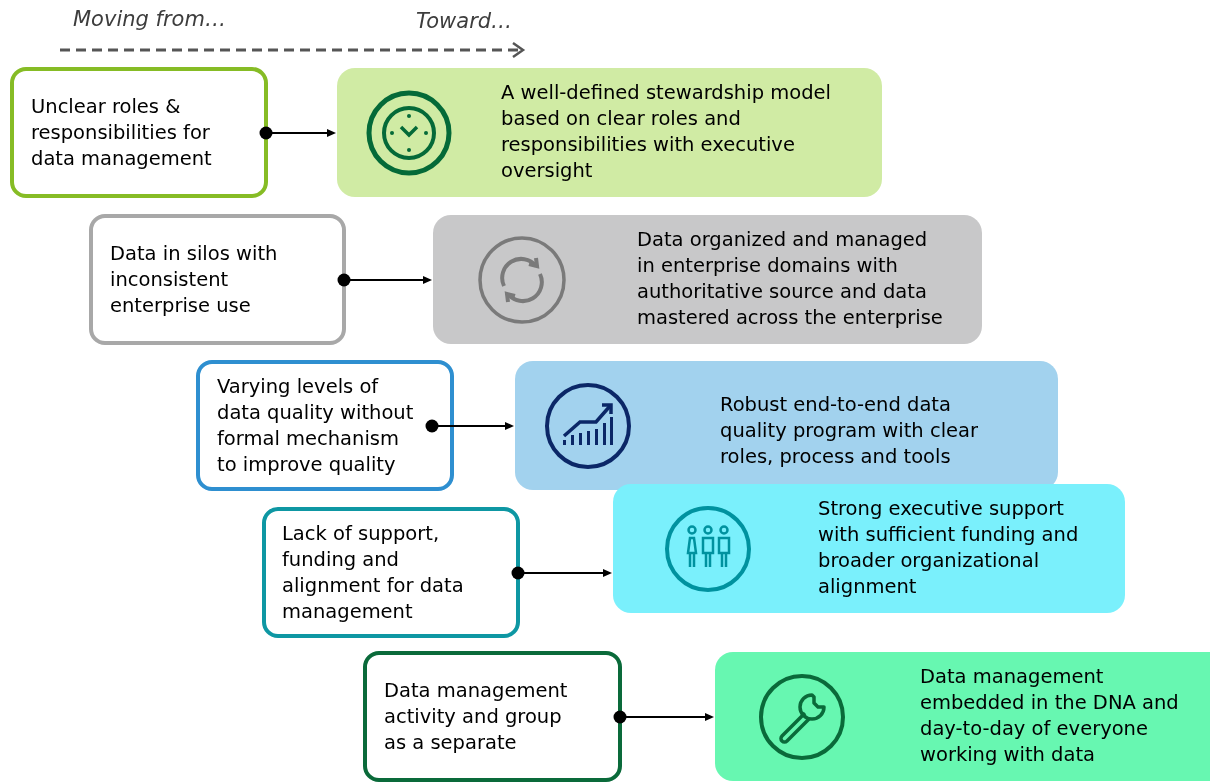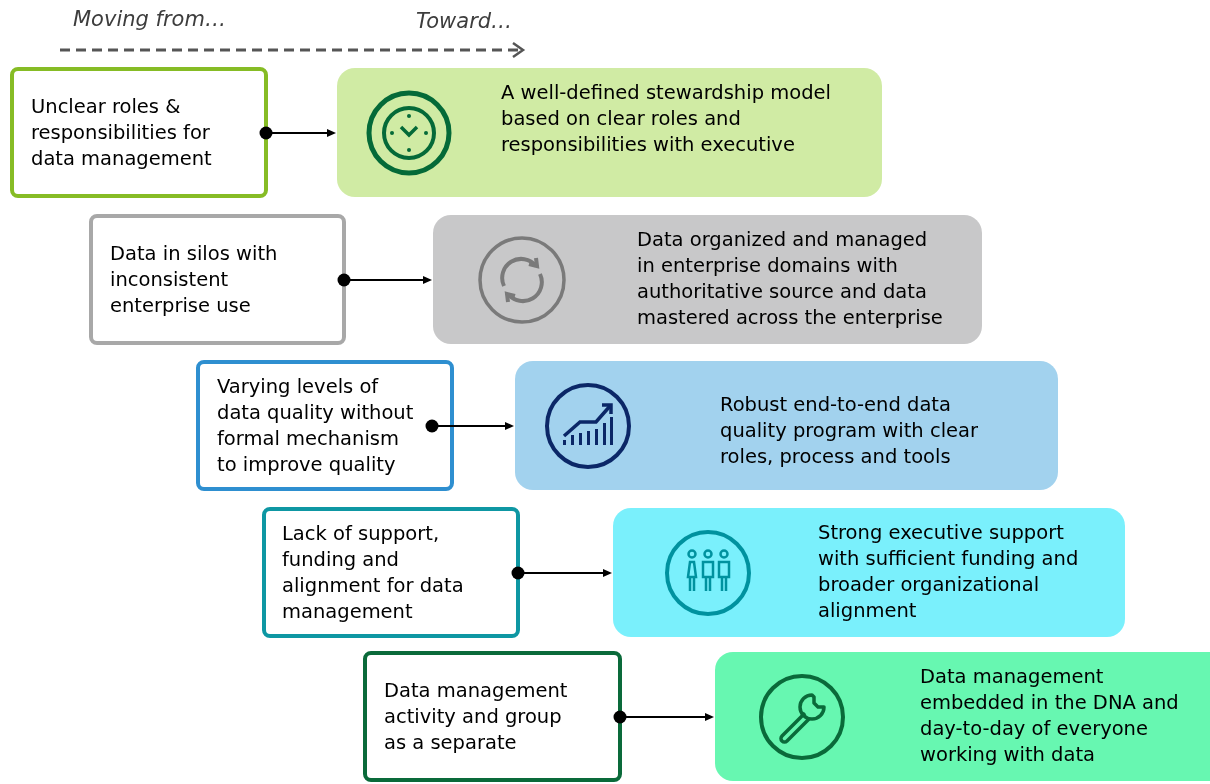--- a/index.html
+++ b/index.html
@@ -13,21 +13,21 @@
     position:absolute; font-style:italic; font-size:21px; color:#3d3d3d;
     font-family:"DejaVu Sans","Liberation Sans",sans-serif;
     text-align:center;
   }
   #hdr-from { left:73px; top:7px; }
   #hdr-toward { left:416px; top:9px; }
   #hdr-arrow { position:absolute; left:58px; top:40px; }
 
   .from-box {
     position:absolute; box-sizing:border-box; background:#fff;
-    border:4px solid; border-radius:8px;
+    border:4px solid; border-radius:16px;
     display:flex; align-items:center;
     padding-left:17px; font-size:19.5px; line-height:26px;
   }
   .to-box {
     position:absolute; box-sizing:border-box; border-radius:18px;
     display:flex; align-items:center; font-size:19.5px; line-height:26px;
   }
   .to-box .icon { position:absolute; }
   .to-box .txt { position:absolute; }
   .conn { position:absolute; }
@@ -63,20 +63,21 @@
     <polyline points="36,38 44,46 52,38" fill="none" stroke="#046a38" stroke-width="3.5"></polyline>
     <circle cx="44" cy="27" r="2" fill="#046a38"></circle>
         <circle cx="44" cy="61" r="2" fill="#046a38"></circle>
     <circle cx="27" cy="44" r="2" fill="#046a38"></circle>
         <circle cx="61" cy="44" r="2" fill="#046a38"></circle>
       </svg>
       <div class="txt" style="left: 164px; top: 11.5px;">
         <span>A well-defined stewardship model</span>
         <span>based on clear roles and</span>
         <span>responsibilities with executive</span>
+        <span>oversight</span>
       </div>
     </div>
     <div class="from-box" style="left: 89px; top: 214px; width: 257px; height: 131px; border-color: rgb(168, 168, 168);">
       <div>
         <span>Data in silos with</span>
         <span>inconsistent</span>
         <span>enterprise use</span>
       </div>
     </div>
     <svg class="conn" width="99" height="16" style="left: 336px; top: 271.5px;">
@@ -137,21 +138,21 @@
         <span>funding and</span>
         <span>alignment for data</span>
         <span>management</span>
       </div>
     </div>
     <svg class="conn" width="105" height="16" style="left: 510px; top: 564.5px;">
       <circle cx="8" cy="8" r="6.5" fill="#000"></circle>
     <line x1="8" y1="8" x2="94" y2="8" stroke="#000" stroke-width="2.2"></line>
     <polygon points="93,4 102,8 93,12" fill="#000"></polygon>
     </svg>
-    <div class="to-box" style="left: 613px; top: 508px; width: 512px; height: 129px; background: rgb(122, 240, 252);">
+    <div class="to-box" style="left: 613px; top: 484px; width: 512px; height: 129px; background: rgb(122, 240, 252);">
       <svg class="icon" width="88" height="88" style="left: 51px; top: 20.5px;">
     <circle cx="44" cy="44" r="41" fill="none" stroke="#00929f" stroke-width="4"></circle>
     <circle cx="28" cy="25" r="3.5" fill="none" stroke="#00929f" stroke-width="2.5"></circle>
     <circle cx="44" cy="25" r="3.5" fill="none" stroke="#00929f" stroke-width="2.5"></circle>
     <circle cx="60" cy="25" r="3.5" fill="none" stroke="#00929f" stroke-width="2.5"></circle>
     <path d="M24,48 L26,33 L30,33 L32,48 Z" fill="none" stroke="#00929f" stroke-width="2.5"></path>
     <line x1="26" y1="48" x2="26" y2="62" stroke="#00929f" stroke-width="2.5"></line>
     <line x1="30" y1="48" x2="30" y2="62" stroke="#00929f" stroke-width="2.5"></line>
     <rect x="39" y="33" width="10" height="15" fill="none" stroke="#00929f" stroke-width="2.5"></rect>
     <line x1="42" y1="48" x2="42" y2="62" stroke="#00929f" stroke-width="2.5"></line>

